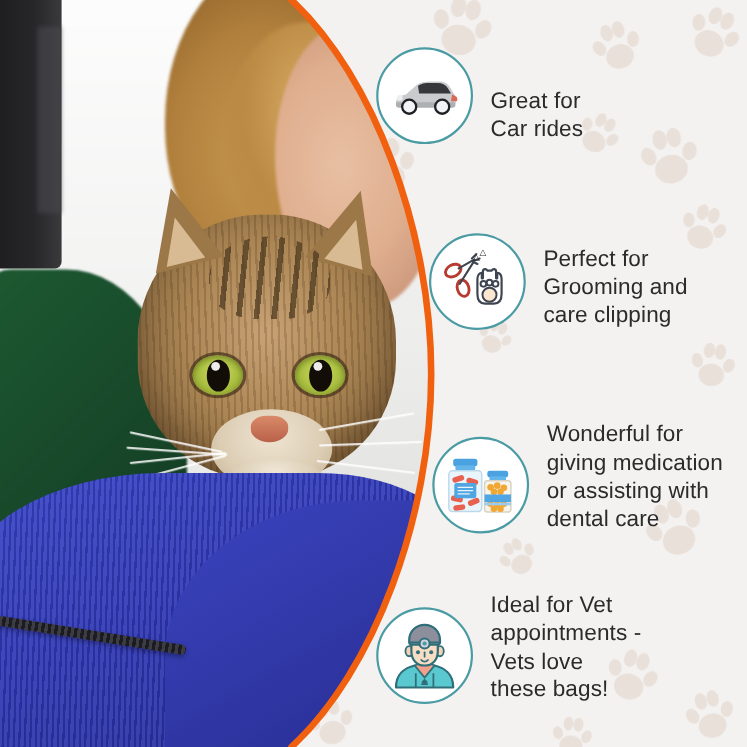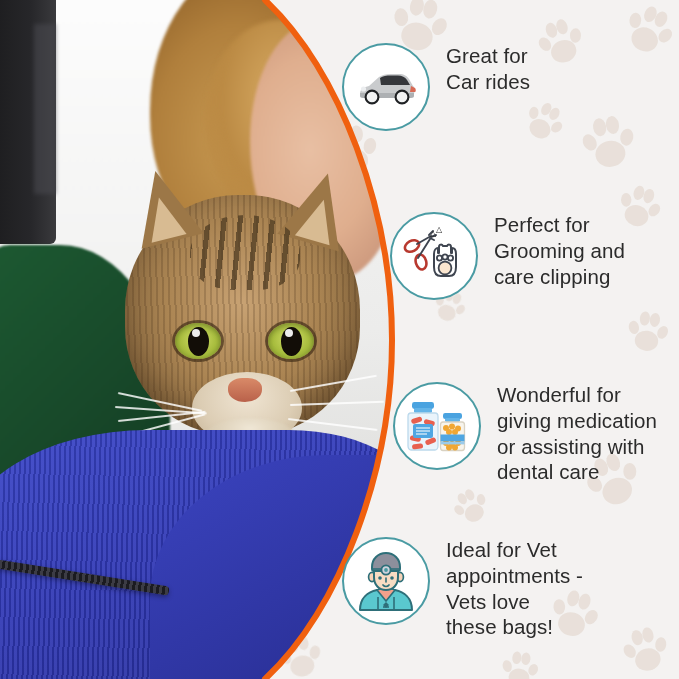--- a/index.html
+++ b/index.html
@@ -242,21 +242,21 @@
 
   
   .features {
     position: absolute;
     left: 322px; top: 0;
     width: 357px; height: 679px;
   }
   .feature {
     position: absolute;
     display: flex;
-    align-items: flex-start;
+    align-items: flex-end;
     gap: 16px;
   }
   .icon-circle {
     flex: 0 0 auto;
     width: 88px; height: 88px;
     border-radius: 50%;
     border: 2px solid #4a9ba3;
     background: #ffffff;
     display: flex;
     align-items: center;

